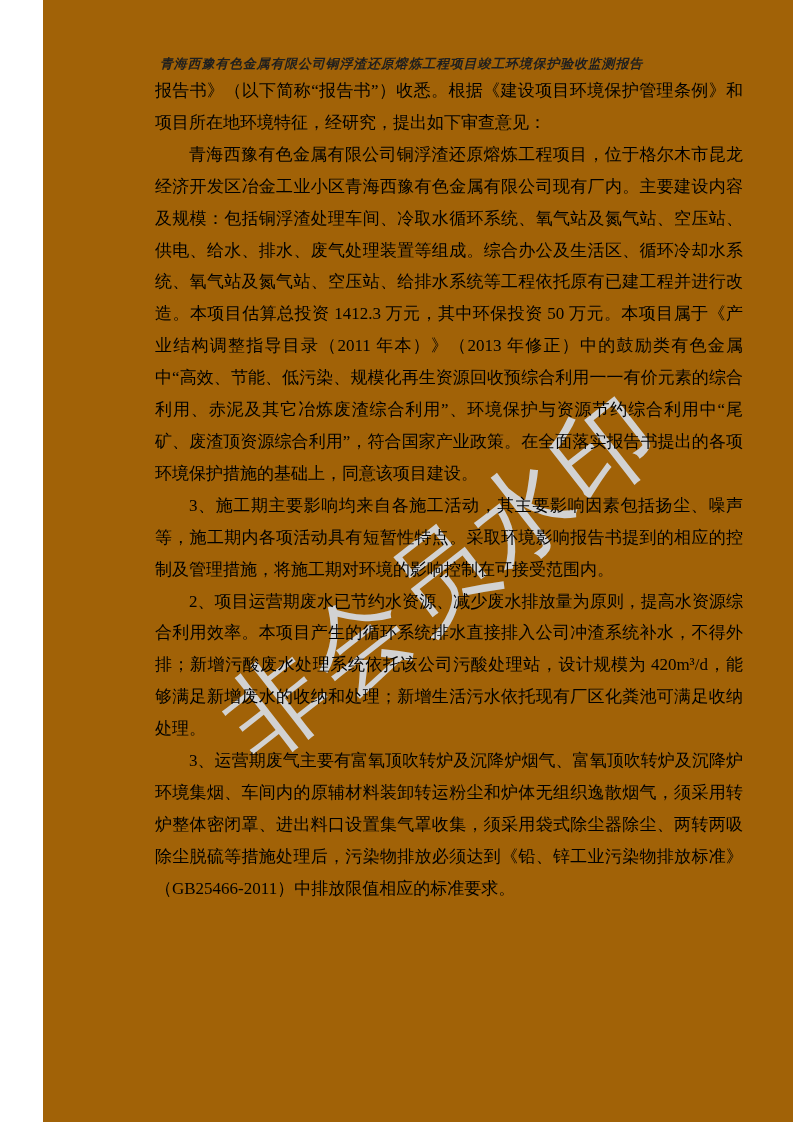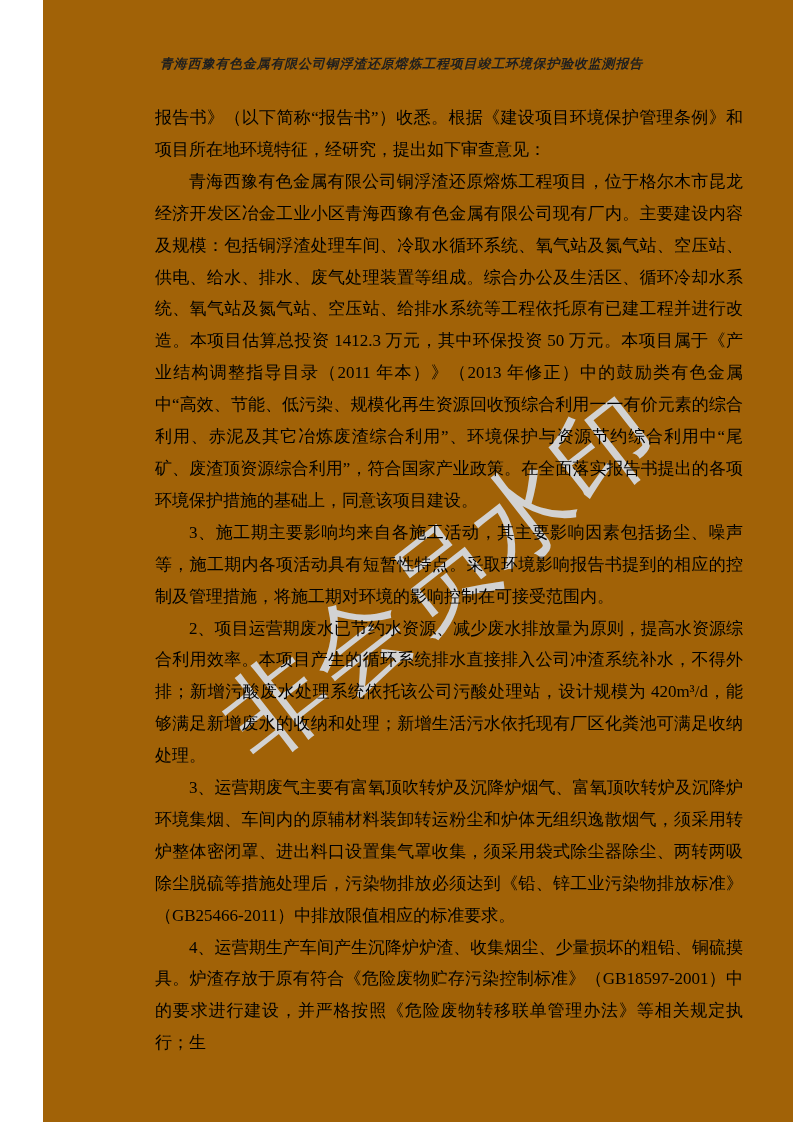--- a/index.html
+++ b/index.html
@@ -37,21 +37,21 @@
     transform: translate(-50%, -50%) rotate(-38deg);
     font-family: "Liberation Sans", "DejaVu Sans", sans-serif;
     font-size: 100px;
     letter-spacing: 4px;
     color: #d2d2d2;
     white-space: nowrap;
     z-index: 0;
   }
   .content {
     position: absolute;
-    top: 102px;
+    top: 75px;
     left: 112px;
     width: 588px;
     font-size: 17px;
     line-height: 31.9px;
     text-align: justify;
     z-index: 1;
   }
   .content p {
     margin: 0;
     padding: 0;
@@ -84,17 +84,16 @@
   <div class="header">青海西豫有色金属有限公司铜浮渣还原熔炼工程项目竣工环境保护验收监测报告</div>
 
   <div class="watermark">非会员水印</div>
 
   <div class="content">
     <p class="cont">报告书》（以下简称“报告书”）收悉。根据《建设项目环境保护管理条例》和项目所在地环境特征，经研究，提出如下审查意见：</p>
     <p class="indent">青海西豫有色金属有限公司铜浮渣还原熔炼工程项目，位于格尔木市昆龙经济开发区冶金工业小区青海西豫有色金属有限公司现有厂内。主要建设内容及规模：包括铜浮渣处理车间、冷取水循环系统、氧气站及氮气站、空压站、供电、给水、排水、废气处理装置等组成。综合办公及生活区、循环冷却水系统、氧气站及氮气站、空压站、给排水系统等工程依托原有已建工程并进行改造。本项目估算总投资 1412.3 万元，其中环保投资 50 万元。本项目属于《产业结构调整指导目录（2011 年本）》（2013 年修正）中的鼓励类有色金属中“高效、节能、低污染、规模化再生资源回收预综合利用一一有价元素的综合利用、赤泥及其它冶炼废渣综合利用”、环境保护与资源节约综合利用中“尾矿、废渣顶资源综合利用”，符合国家产业政策。在全面落实报告书提出的各项环境保护措施的基础上，同意该项目建设。</p>
     <p class="indent">3、施工期主要影响均来自各施工活动，其主要影响因素包括扬尘、噪声等，施工期内各项活动具有短暂性特点。采取环境影响报告书提到的相应的控制及管理措施，将施工期对环境的影响控制在可接受范围内。</p>
     <p class="indent">2、项目运营期废水已节约水资源、减少废水排放量为原则，提高水资源综合利用效率。本项目产生的循环系统排水直接排入公司冲渣系统补水，不得外排；新增污酸废水处理系统依托该公司污酸处理站，设计规模为 420m³/d，能够满足新增废水的收纳和处理；新增生活污水依托现有厂区化粪池可满足收纳处理。</p>
     <p class="indent">3、运营期废气主要有富氧顶吹转炉及沉降炉烟气、富氧顶吹转炉及沉降炉环境集烟、车间内的原辅材料装卸转运粉尘和炉体无组织逸散烟气，须采用转炉整体密闭罩、进出料口设置集气罩收集，须采用袋式除尘器除尘、两转两吸除尘脱硫等措施处理后，污染物排放必须达到《铅、锌工业污染物排放标准》（GB25466-2011）中排放限值相应的标准要求。</p>
-    <p class="indent">4、运营期生产车间产生沉降炉炉渣、收集烟尘、少量损坏的粗铅、铜硫摸具。炉渣存放于原有符合《危险废物贮存污染控制标准》（GB18597-2001）中的要求进行建设，并严格按照《危险废物转移联单管理办法》等相关规定执行；生</p>
   </div>
 
 
 </div>
 
 </body></html>

